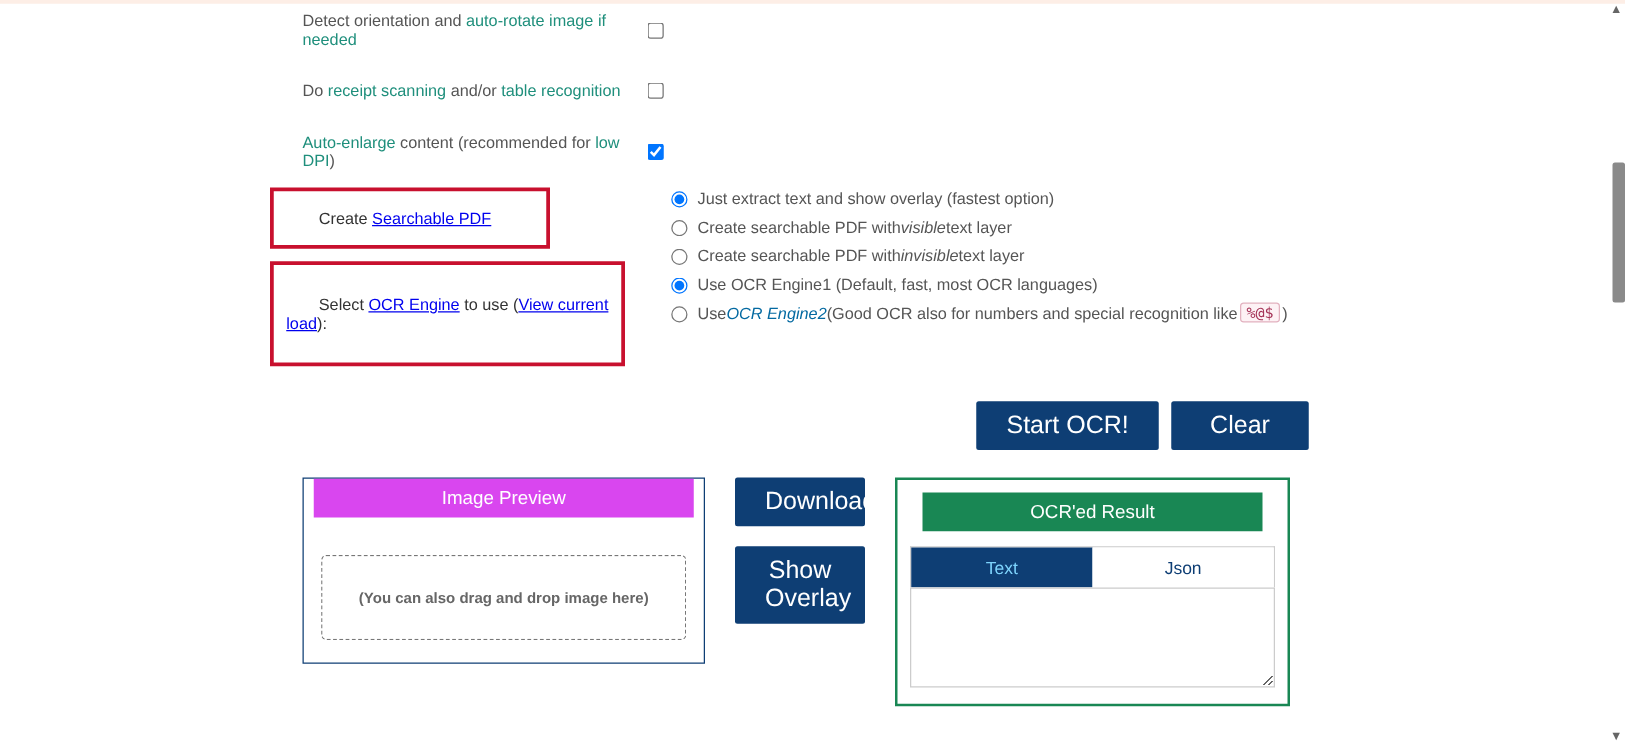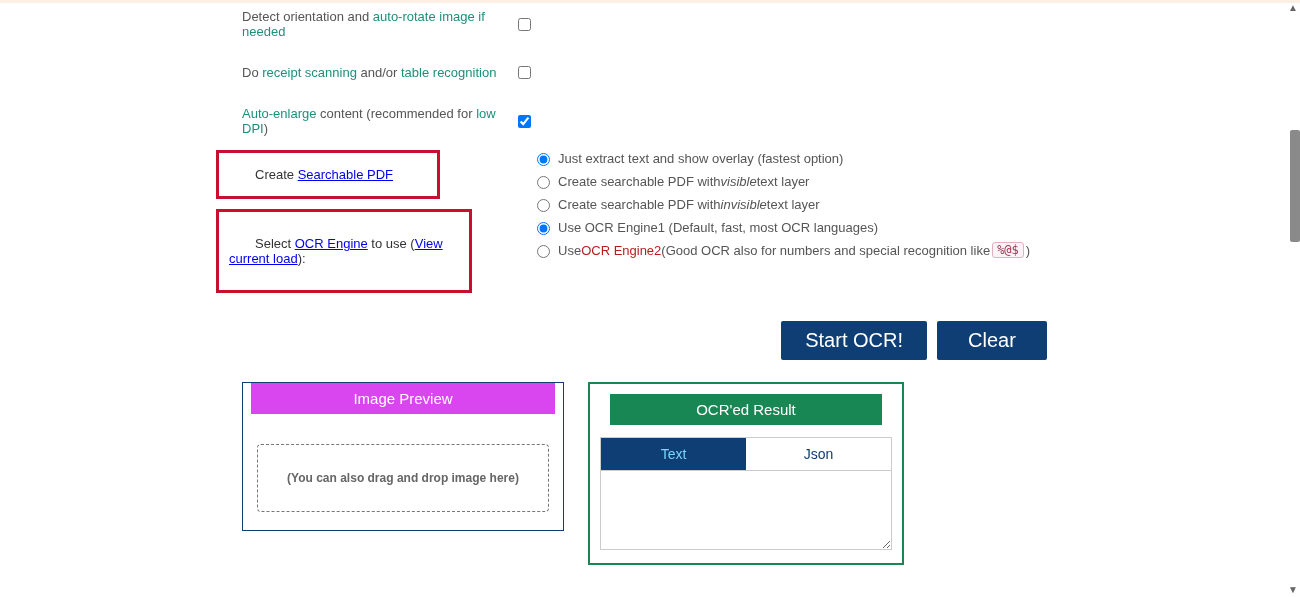--- a/index.html
+++ b/index.html
@@ -63,21 +63,21 @@
   }
 
   .radio-group { }
   .radio-row {
     display: flex;
     align-items: center;
     margin-bottom: 7px;
     color: #555;
   }
   .radio-row input { margin-right: 8px; }
-  .radio-row .link { color: #b91c1c; text-decoration: none; }
+  .radio-row .link { color: #0369a1; text-decoration: none; font-style: italic; }
   .radio-row em { }
   .code-chip {
     display: inline-block;
     font-family: monospace;
     font-size: 12px;
     color: #a53357;
     border: 1px solid #e2b1bf;
     background: #fdf2f5;
     border-radius: 3px;
     padding: 0 4px;
@@ -229,21 +229,21 @@
         <a href="#">Auto-enlarge</a><span> content (recommended for </span><a href="#">low DPI</a><span>)</span>
       </div>
       <input type="checkbox" class="opt-check" checked="" style="">
     </div>
 
     <div class="row-group">
       <div class="left-col">
         <div class="box-label" style="margin-left:-26px;">
           <span style="padding-left:26px;">Create </span><a href="#">Searchable PDF</a>
         </div>
-        <div class="box-label" style="margin-left:-26px; width:256px; padding-top:24px; padding-bottom:24px;">
+        <div class="box-label" style="margin-left:-26px; width:284px; padding-top:24px; padding-bottom:24px;">
           <span style="padding-left:26px;">Select </span><a href="#">OCR Engine</a><span> to use (</span><a href="#">View current load</a><span>):</span>
         </div>
       </div>
 
       <div class="radio-group" style="padding-left:18px;">
         <div class="radio-row">
           <input type="radio" name="pdfmode" checked="" style="">
           <span>Just extract text and show overlay (fastest option)</span>
         </div>
         <div class="radio-row">
@@ -277,20 +277,24 @@
       <button class="btn-primary">Start OCR!</button>
       <button class="btn-primary">Clear</button>
     </div>
 
     <div class="panels">
       <div class="panel-preview">
         <div class="panel-title">Image Preview</div>
         <div class="drop-zone">(You can also drag and drop image here)</div>
       </div>
 
+      <div class="mid-col">
+        <button class="btn-primary" style="min-width:0;">Download</button>
+        <button class="btn-primary" style="min-width:0;">Show Overlay</button>
+      </div>
 
       <div class="panel-result">
         <div class="panel-title">OCR'ed Result</div>
         <div class="tabs">
           <div class="tab active">Text</div>
           <div class="tab">Json</div>
         </div>
         <textarea class="result-area" value="" style=""></textarea>
       </div>
     </div>

